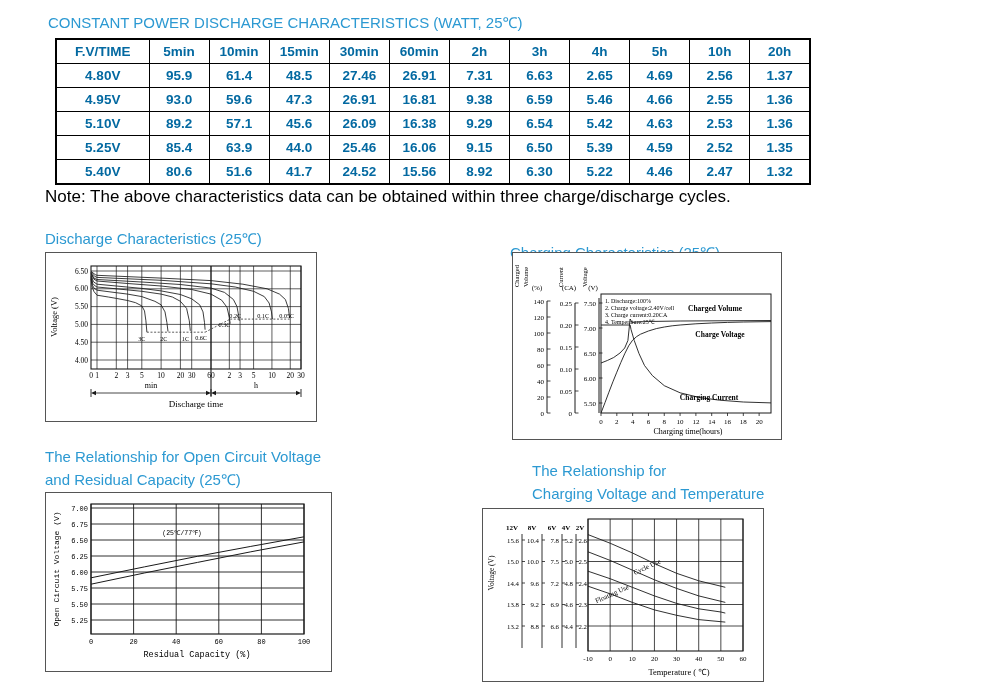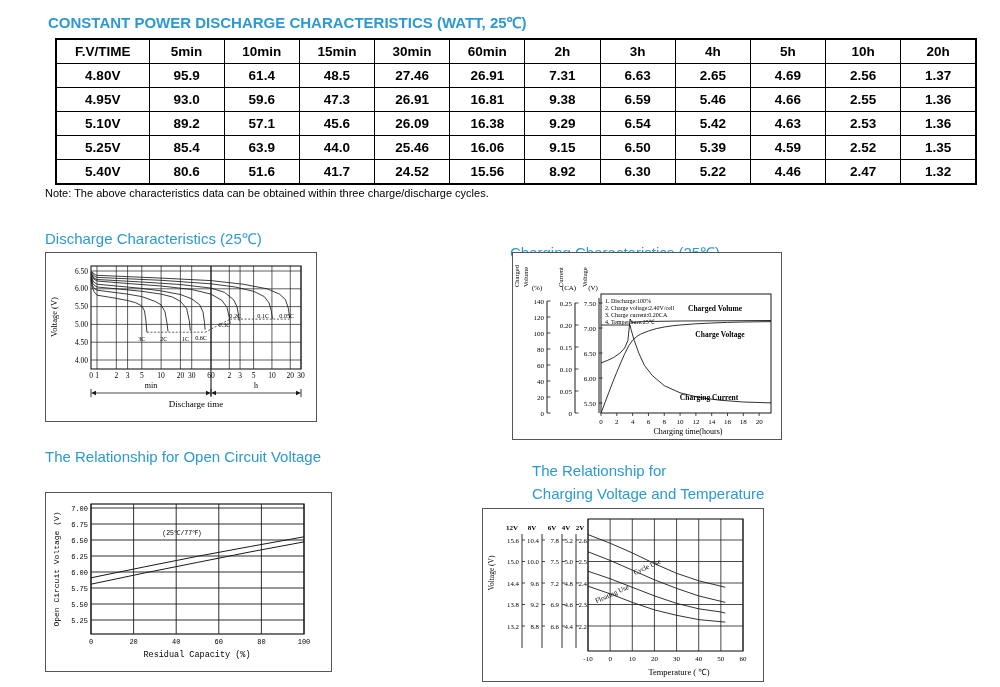--- a/index.html
+++ b/index.html
@@ -1,22 +1,22 @@
 <!DOCTYPE html>
 <html><head>
 <meta charset="utf-8">
 <style>
   html,body{margin:0;padding:0}
   body{width:1000px;height:687px;background:#fff;position:relative;overflow:hidden;
        font-family:"Liberation Sans",sans-serif;color:#000}
-  .main-title{position:absolute;left:48px;top:12px;font-size:15px;font-weight:bold;color:#2C99D2;white-space:nowrap}
-  .power-table{position:absolute;left:55px;top:38px;width:922px;height:145px;border-collapse:collapse;
-       table-layout:fixed;font-size:13.5px;font-weight:bold;color:#000000;border:2px solid #000}
+  .main-title{position:absolute;left:48px;top:12px;font-size:15px;font-weight:normal;color:#2C99D2;white-space:nowrap}
+  .power-table{position:absolute;left:55px;top:38px;width:756px;height:145px;border-collapse:collapse;
+       table-layout:fixed;font-size:13.5px;font-weight:bold;color:#0369a1;border:2px solid #000}
   .power-table th,.power-table td{border:1.5px solid #000;text-align:center;vertical-align:middle;padding:0;height:23px}
-  .note{position:absolute;left:45px;top:187px;font-size:11px;color:#000;white-space:nowrap}
+  .note{position:absolute;left:45px;top:187px;font-size:17px;color:#000;white-space:nowrap}
   .sec-title{position:absolute;color:#2C99D2;font-size:15px;font-weight:normal;line-height:23px;white-space:nowrap}
   .t1{left:45px;top:227px}
   .t2{left:510px;top:241px}
   .t3{left:45px;top:445px}
   .t4{left:532px;top:459px}
   .chart-box{position:absolute;border:1px solid #555;background:#fff}
   .b1{left:45px;top:252px;width:270px;height:168px}
   .b2{left:512px;top:252px;width:268px;height:186px}
   .b3{left:45px;top:492px;width:285px;height:178px}
   .b4{left:482px;top:508px;width:280px;height:172px}
@@ -292,20 +292,21 @@
         <line x1="230.32558139534885" y1="160" x2="230.32558139534885" y2="163" stroke="#1a1a1a" stroke-width="0.8"></line>
         <text x="230.32558139534885" y="171" font-size="7" text-anchor="middle" class="sf">18</text>
         <line x1="246.13953488372093" y1="160" x2="246.13953488372093" y2="163" stroke="#1a1a1a" stroke-width="0.8"></line>
         <text x="246.13953488372093" y="171" font-size="7" text-anchor="middle" class="sf">20</text>
         <text x="175" y="181" font-size="8" text-anchor="middle" class="sf">Charging time(hours)</text>
       </svg>
   </div>
 
   <div class="sec-title t3">
     <div>The Relationship for Open Circuit Voltage</div>
+    <div>and Residual Capacity (25℃)</div>
   </div>
   <div class="chart-box b3">
     <svg id="svg3" width="285" height="178" viewBox="0 0 285 178">
         <line x1="45" y1="11" x2="45" y2="141" stroke="#1a1a1a" stroke-width="0.9"></line>
         <line x1="87.6" y1="11" x2="87.6" y2="141" stroke="#1a1a1a" stroke-width="0.9"></line>
         <line x1="130.2" y1="11" x2="130.2" y2="141" stroke="#1a1a1a" stroke-width="0.9"></line>
         <line x1="172.8" y1="11" x2="172.8" y2="141" stroke="#1a1a1a" stroke-width="0.9"></line>
         <line x1="215.4" y1="11" x2="215.4" y2="141" stroke="#1a1a1a" stroke-width="0.9"></line>
         <line x1="258" y1="11" x2="258" y2="141" stroke="#1a1a1a" stroke-width="0.9"></line>
         <line x1="45" y1="15" x2="258" y2="15" stroke="#1a1a1a" stroke-width="0.9"></line>

